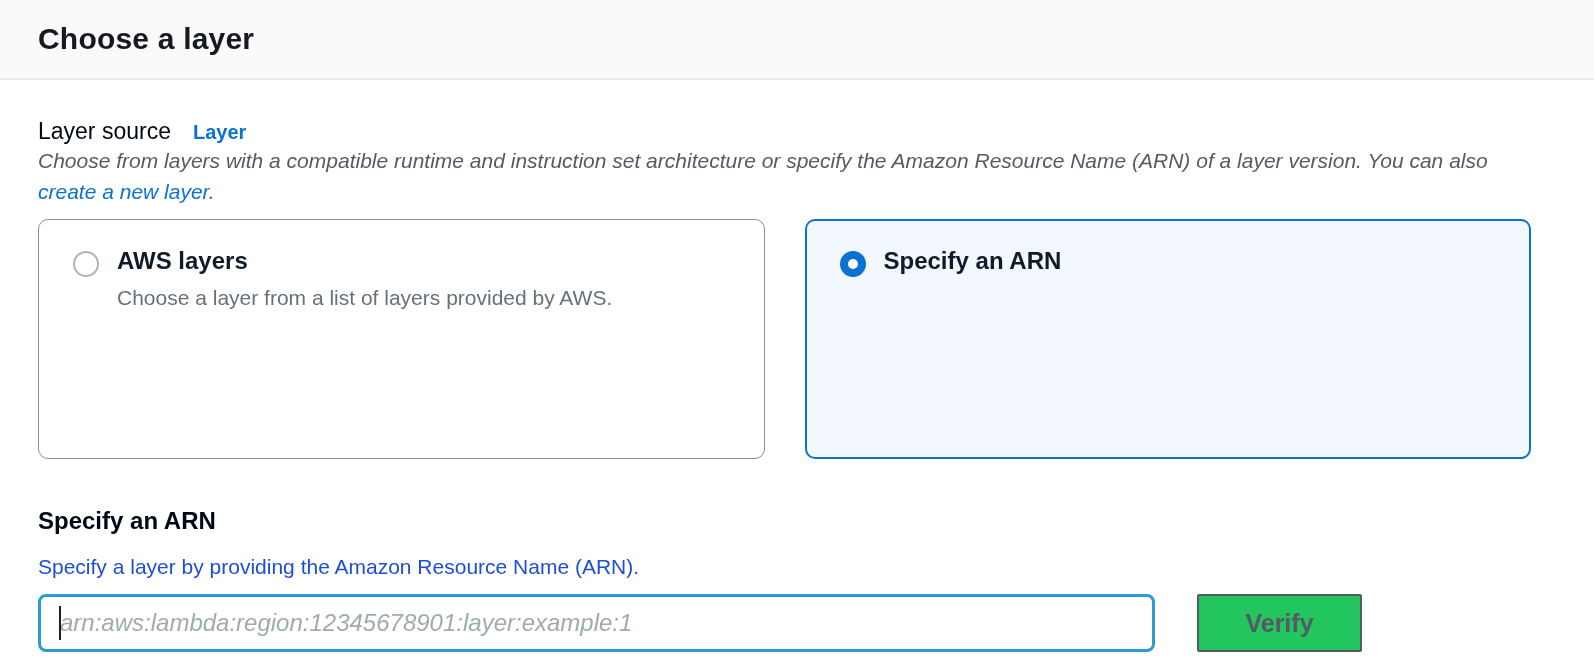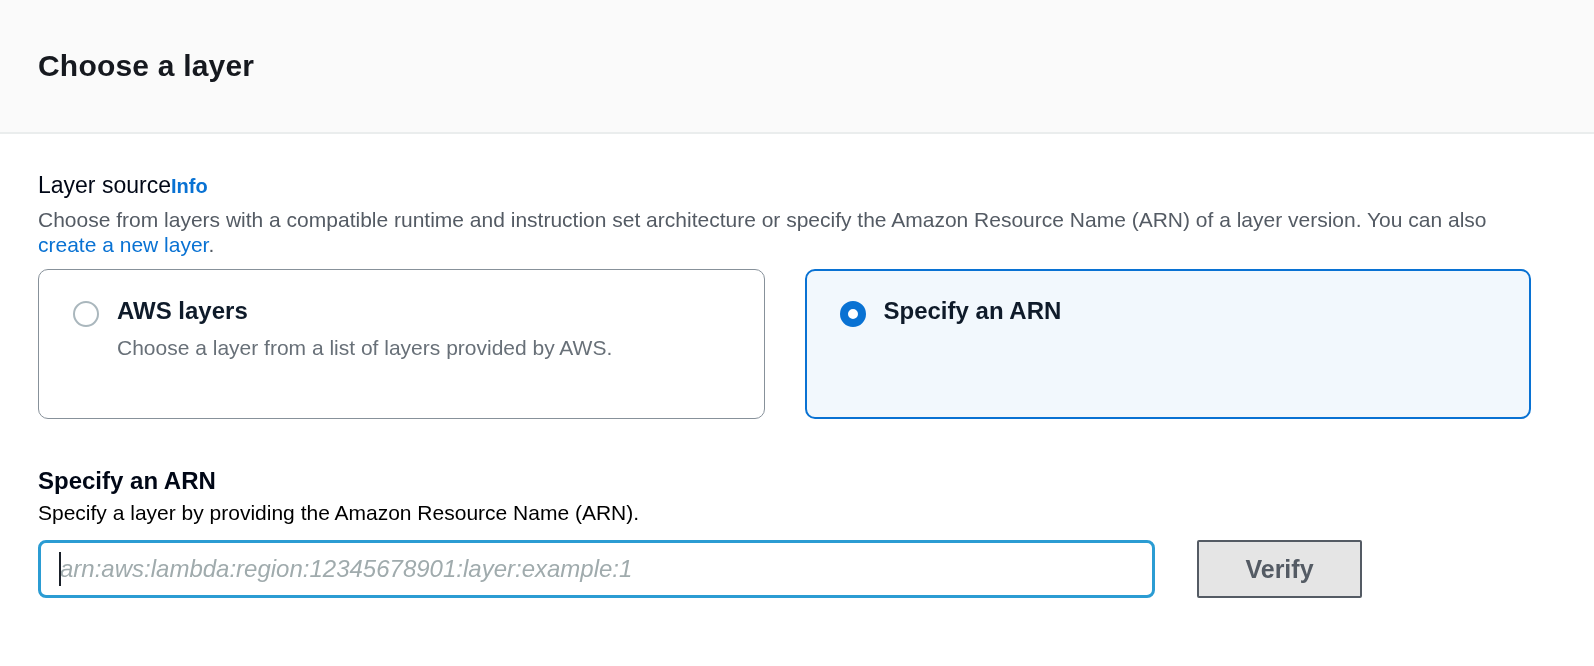--- a/index.html
+++ b/index.html
@@ -1,95 +1,95 @@
 <!DOCTYPE html>
 <html><head>
 <meta charset="utf-8">
 <style>
   * { margin:0; padding:0; box-sizing:border-box; }
   html,body { width:1594px; height:666px; background:#ffffff;
     font-family:"Liberation Sans", sans-serif; color:#16191f; overflow:hidden; }
 
   
   .panel-header {
-    height:134px; background:#fafafa; border-bottom:2px solid #eaeded;
+    height:80px; background:#fafafa; border-bottom:2px solid #eaeded;
     display:flex; align-items:center; padding:16px 38px;
   }
   .panel-title { font-size:30px; font-weight:700; color:#16191f; letter-spacing:.2px; }
 
   
   .main { padding:38px 63px 0 38px; }
 
-  .label-row { display:flex; align-items:baseline; }
+  .label-row { display:flex; align-items:baseline; gap:22px; }
   .field-label { font-size:23px; color:#000716; }
   .info-link { font-size:20px; font-weight:700; color:#0972d3; text-decoration:none; cursor:pointer; }
 
   .field-desc {
-    margin-top:8px; max-width:1470px;
-    font-size:21px; line-height:25px; color:#545b64;
+    max-width:1470px;
+    font-size:21px; line-height:31px; color:#545b64;font-style:italic;
   }
   .inline-link { color:#0972d3; text-decoration:none; cursor:pointer; }
 
   
   .cards { margin-top:12px; display:flex; gap:40px; }
   .card {
-    flex:1 1 0; height:150px;
+    flex:1 1 0; height:240px;
     border:1px solid #87919a; border-radius:10px; background:#ffffff;
     padding:27px 28px 0 34px; display:flex; align-items:flex-start; cursor:pointer;
   }
   .card.selected {
     border:2px solid #0972d3; background:#f2f8fd;
     padding:26px 27px 0 33px;
   }
   .radio {
     flex:none; width:26px; height:26px; border-radius:50%;
     border:2px solid #aab7bd; background:#ffffff; margin-top:4px;
   }
   .card.selected .radio { border:8px solid #0972d3; }
   .card-text { margin-left:18px; }
   .card-title { font-size:24px; font-weight:700; color:#0f1b2a; }
   .card-desc { margin-top:7px; font-size:21px; line-height:32px; color:#687078; }
 
   
   .arn-heading { margin-top:48px; font-size:24px; color:#000716; }
-  .arn-desc { margin-top:6px; font-size:21px; color:#000000; }
+  .arn-desc { margin-top:20px; font-size:21px; color:#1d4ed8; }
 
   .input-row { margin-top:15px; display:flex; align-items:flex-start; }
   .input-wrap { position:relative; }
   .arn-input {
     width:1117px; height:58px;
     border:3px solid #2b9cd3; border-radius:8px; background:#ffffff;
     padding:0 16px 0 19px; font-size:24px; color:#1d4ed8;
     font-family:"Liberation Sans", sans-serif; outline:none;
   }
   .arn-input::placeholder { color:#a0abad; font-style:italic; opacity:1; }
   .caret {
     position:absolute; left:21px; top:12px; width:2px; height:34px; background:#1a2029;
   }
   .verify-btn {
     margin-left:42px; min-width:165px; height:58px;
-    background:#e5e5e5; border:2px solid #545b64; border-radius:2px;
+    background:#22c55e; border:2px solid #545b64; border-radius:2px;
     font-family:"Liberation Sans", sans-serif;
     font-size:25px; font-weight:700; color:#545b64;
     display:flex; align-items:center; justify-content:center;
     padding:0 28px; cursor:pointer;
   }
 </style>
 </head>
 <body>
 
 <header class="panel-header">
   <h1 class="panel-title">Choose a layer</h1>
 </header>
 
 <div class="main">
 
   <div class="label-row">
     <span class="field-label">Layer source</span>
-    <a class="info-link">Info</a>
+    <a class="info-link">Layer</a>
   </div>
 
   <p class="field-desc"><span>Choose from layers with a compatible runtime and instruction set architecture or specify the Amazon Resource Name (ARN) of a layer version. You can also </span><a class="inline-link">create a new layer</a><span>.</span></p>
 
   <div class="cards">
 
     <div class="card">
       <span class="radio"></span>
       <div class="card-text">
         <div class="card-title">AWS layers</div>

